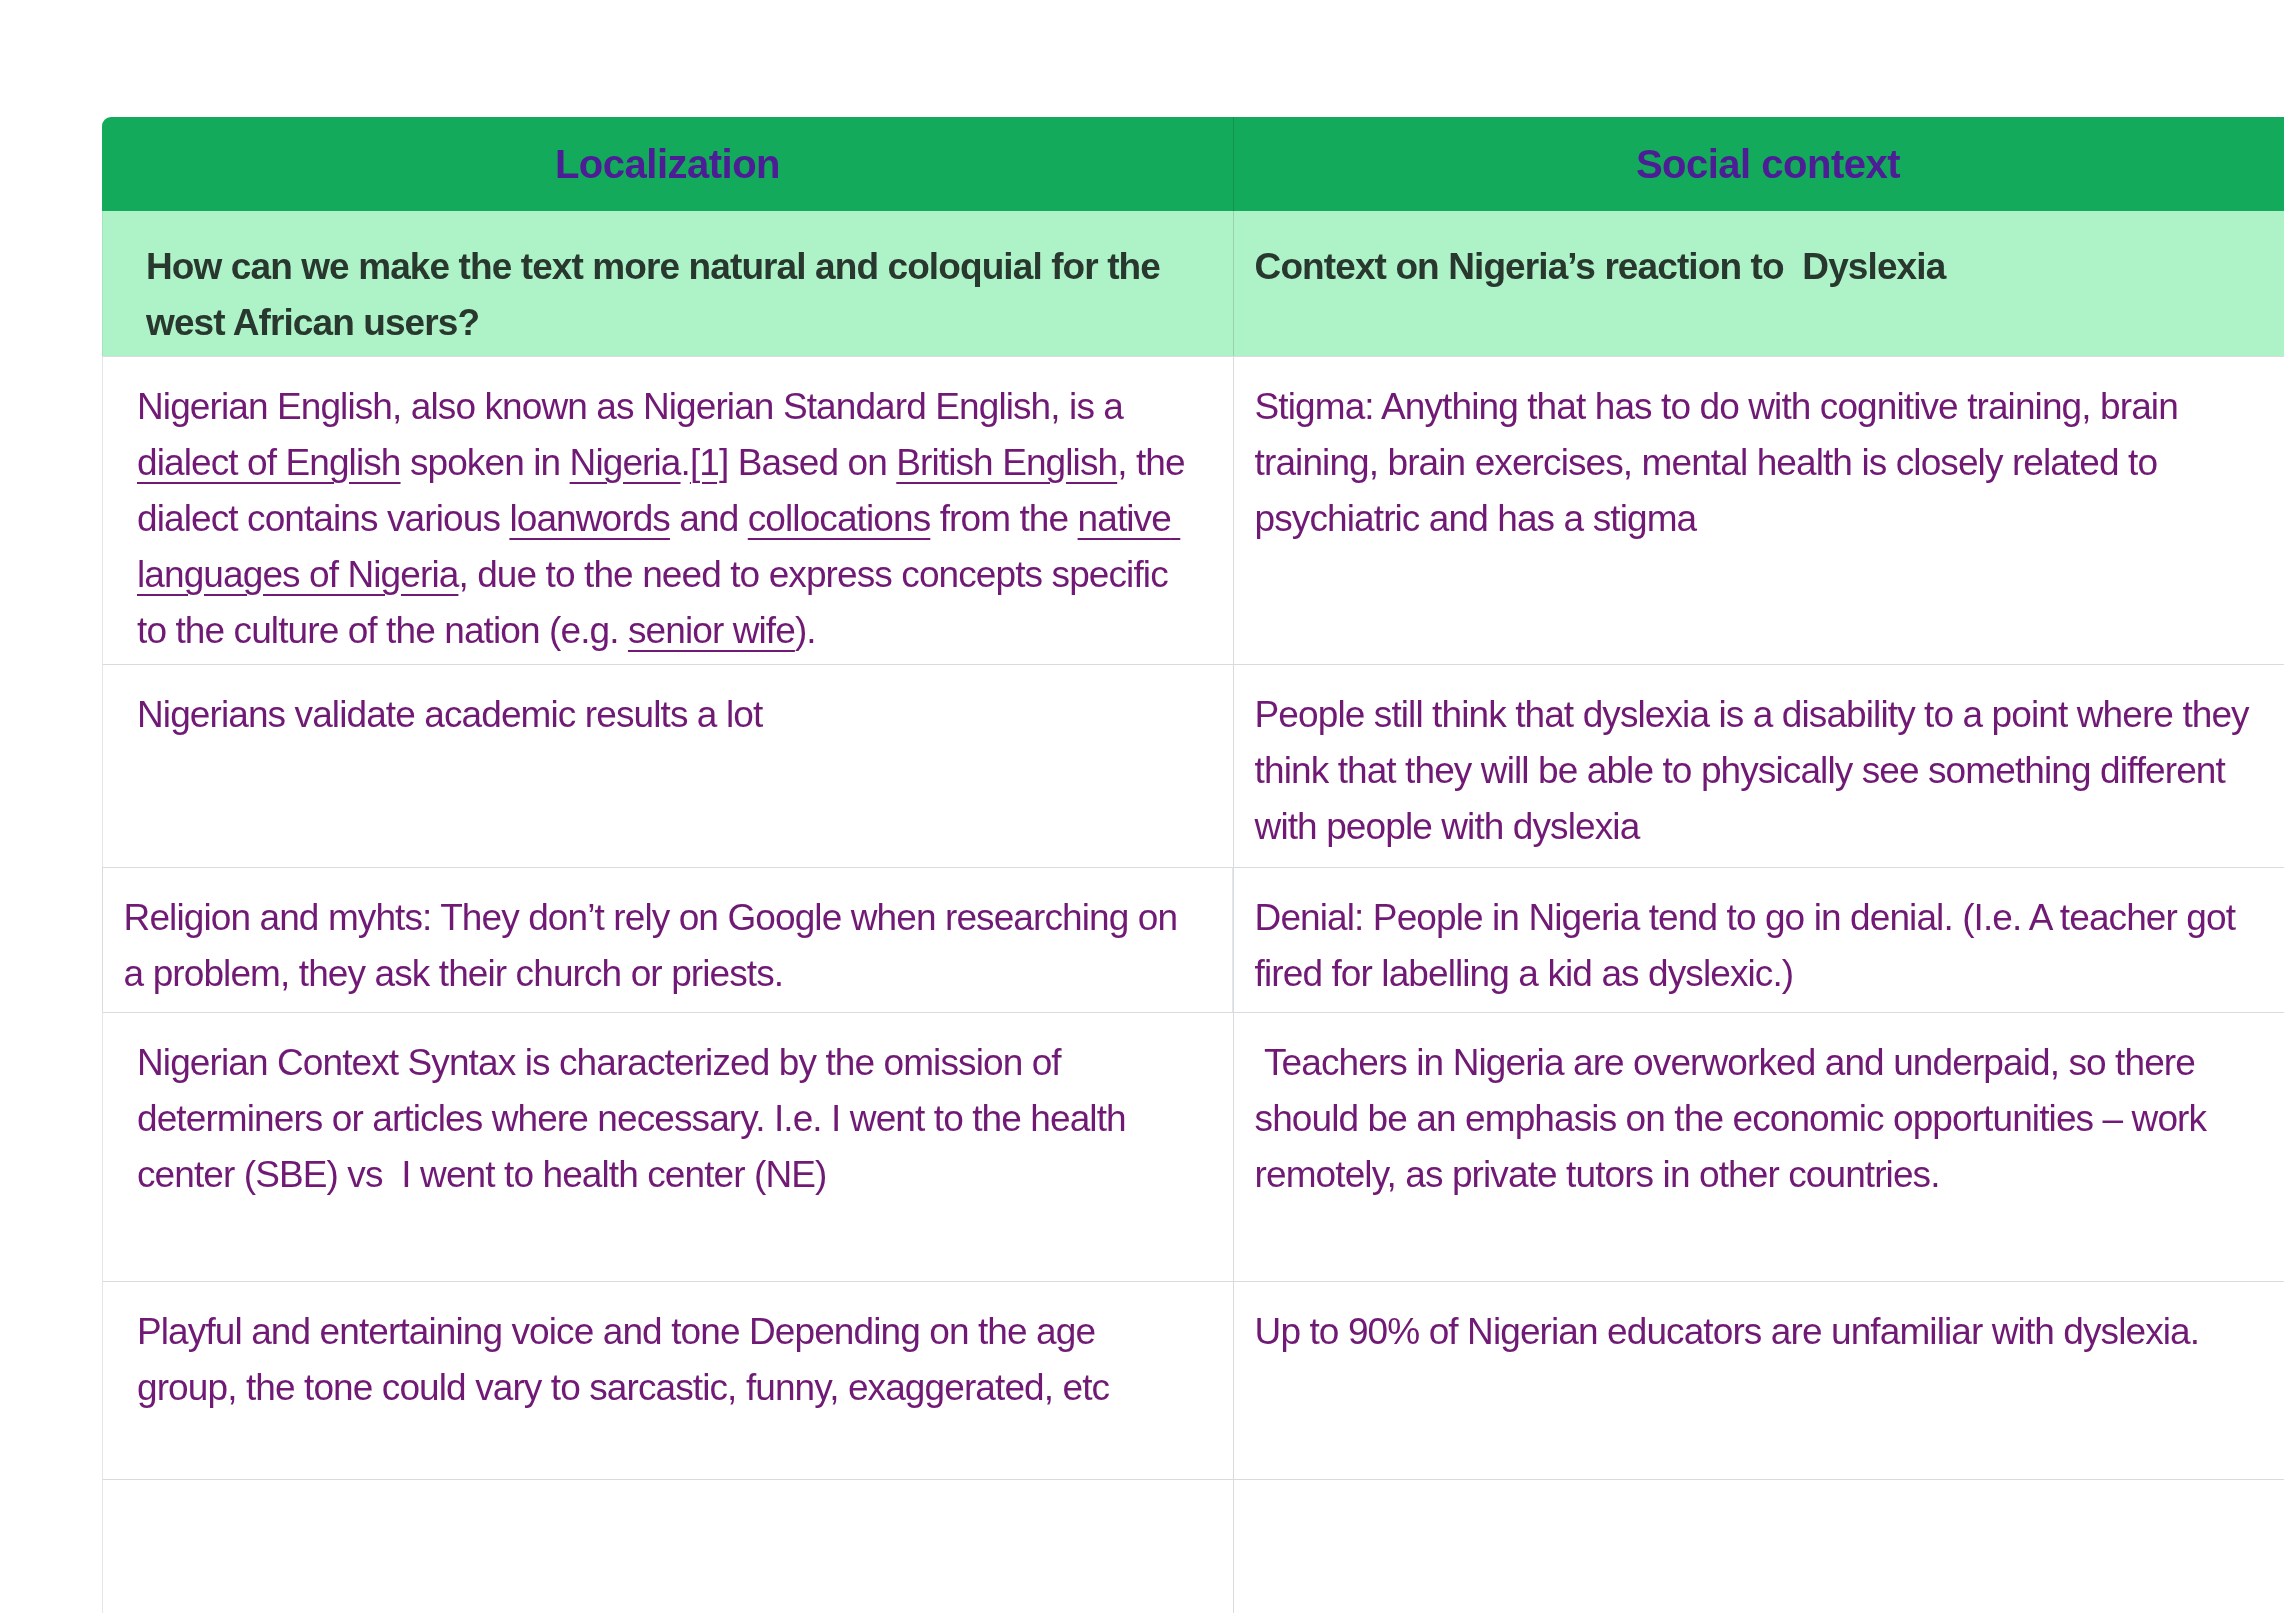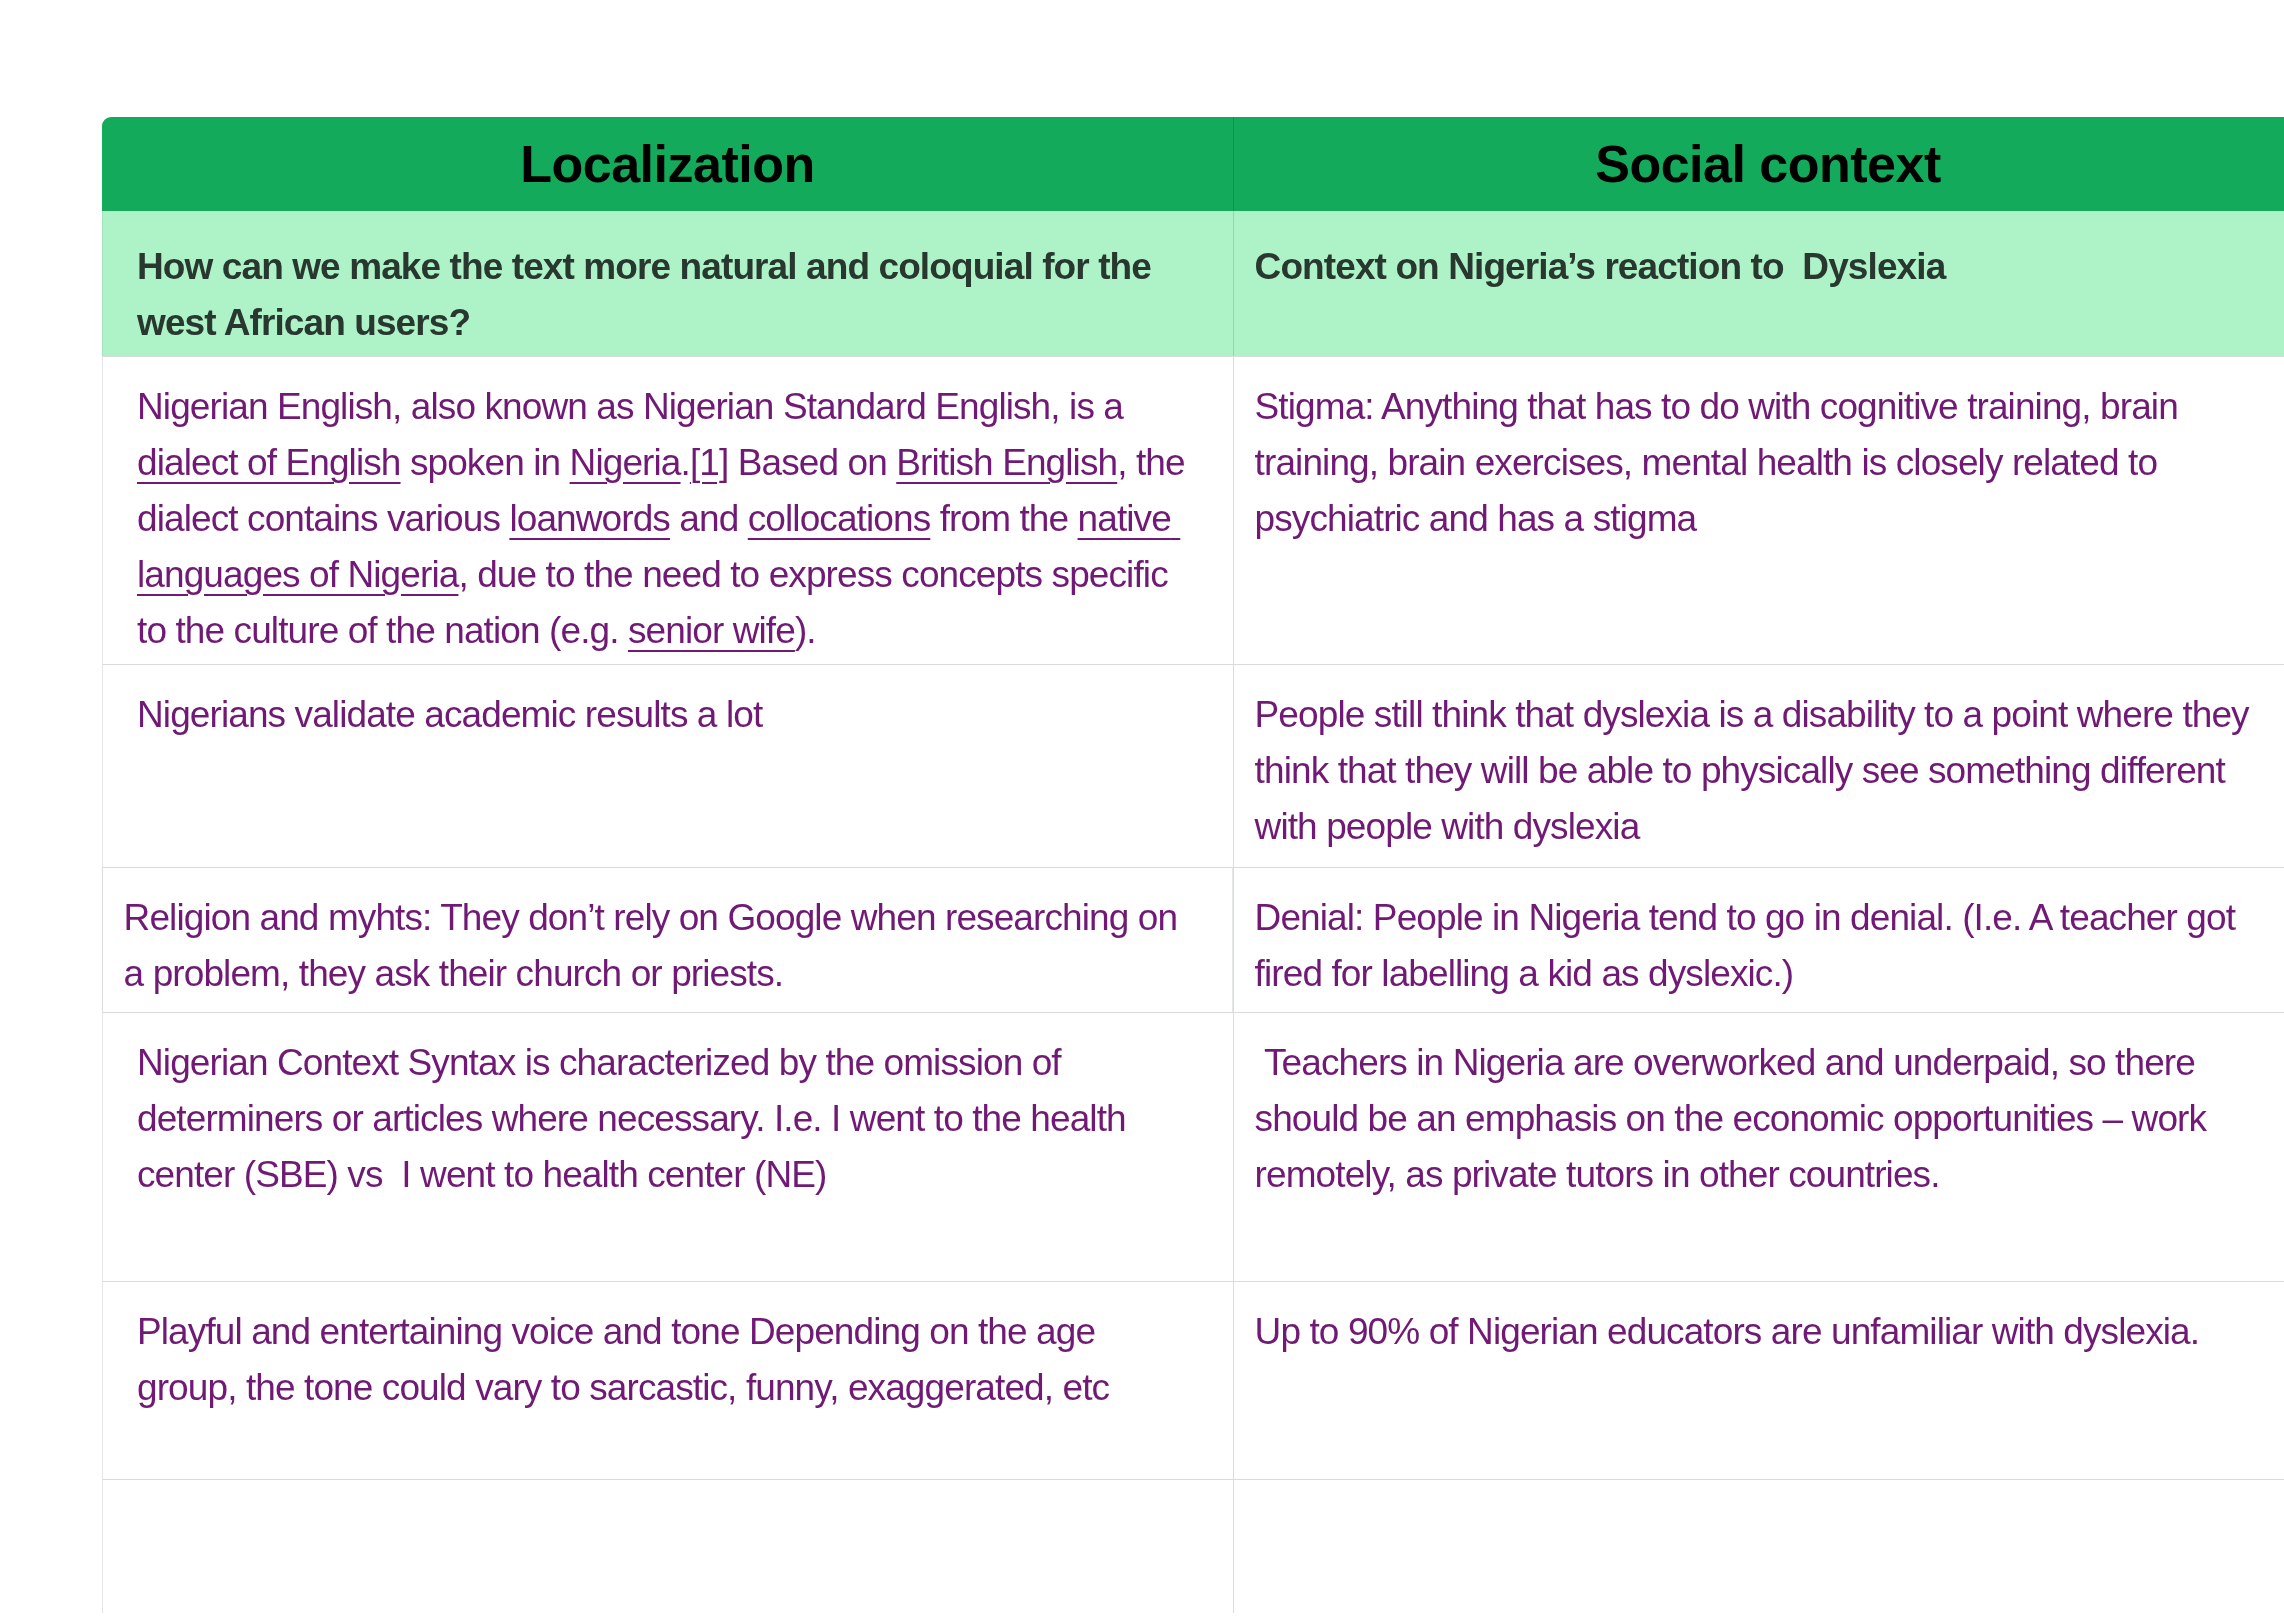--- a/index.html
+++ b/index.html
@@ -24,42 +24,42 @@
 
   .cell {
     box-sizing: border-box;
     white-space: pre-wrap;
     overflow: hidden;
   }
 
   
   .th {
     background: #14aa5c;
-    color: #000000;
-    font-size: 52px;
+    color: #4c1d95;
+    font-size: 40px;
     font-weight: bold;
     letter-spacing: -0.5px;
     display: flex;
     align-items: center;
     justify-content: center;
     text-align: center;
   }
   .th.c0 { border-top-left-radius: 9px; }
   .th.c1 { border-top-right-radius: 9px; border-left: 1.8px solid rgba(0,0,0,0.14); }
 
   
   .sub {
     background: #aef2c8;
     color: #29382e;
     font-weight: bold;
     font-size: 37px;
     line-height: 56px;
     letter-spacing: -0.9px;
   }
-  .sub.c0 { padding: 28px 41px 18px 34px; border-left: 1.8px solid rgba(0,0,0,0.06); }
+  .sub.c0 { padding: 28px 41px 18px 43px; border-left: 1.8px solid rgba(0,0,0,0.06); }
   .sub.c1 { padding: 28px 27px 18px 20.6px; border-left: 1.8px solid rgba(0,0,0,0.12); border-right: 1.8px solid rgba(0,0,0,0.06); }
 
   
   .td {
     background: #ffffff;
     color: #701a75;
     font-size: 37px;
     line-height: 56px;
     letter-spacing: -0.9px;
     border-top: 1.8px solid #d9dcde;

